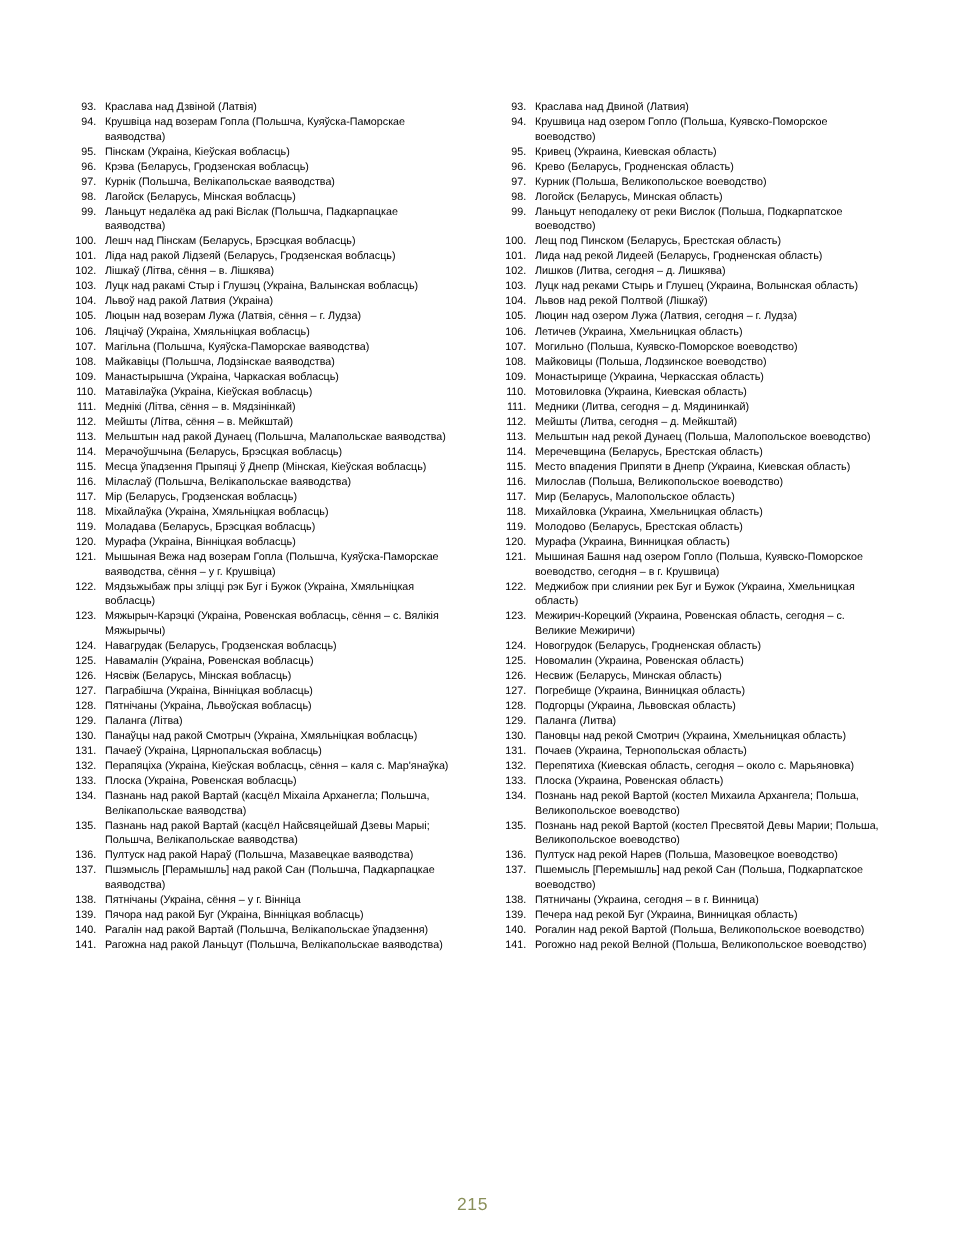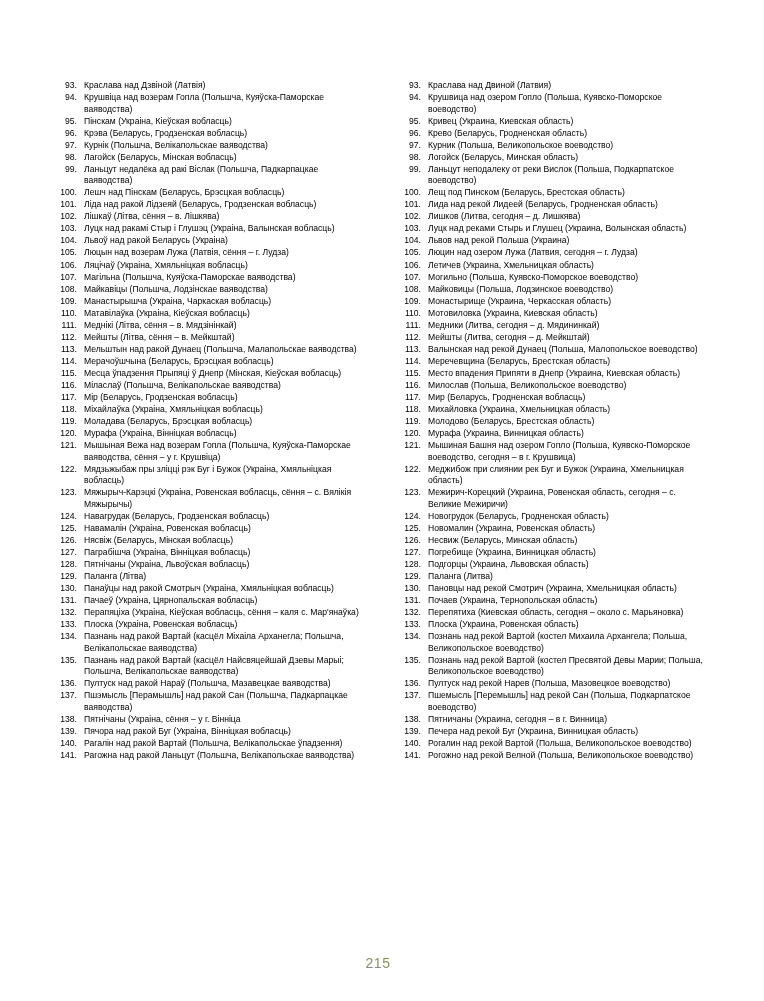--- a/index.html
+++ b/index.html
@@ -109,21 +109,21 @@
         <div class="entry">
           <span class="num">102.</span>
           <span class="txt">Лішкаў (Літва, сёння – в. Лішкява)</span>
         </div>
         <div class="entry">
           <span class="num">103.</span>
           <span class="txt">Луцк над ракамі Стыр і Глушэц (Украіна, Валынская вобласць)</span>
         </div>
         <div class="entry">
           <span class="num">104.</span>
-          <span class="txt">Львоў над ракой Беларусь (Украіна)</span>
+          <span class="txt">Львоў над ракой Латвия (Украіна)</span>
         </div>
         <div class="entry">
           <span class="num">105.</span>
           <span class="txt">Люцын над возерам Лужа (Латвія, сёння – г. Лудза)</span>
         </div>
         <div class="entry">
           <span class="num">106.</span>
           <span class="txt">Ляцічаў (Украіна, Хмяльніцкая вобласць)</span>
         </div>
         <div class="entry">
@@ -307,21 +307,21 @@
         <div class="entry">
           <span class="num">102.</span>
           <span class="txt">Лишков (Литва, сегодня – д. Лишкява)</span>
         </div>
         <div class="entry">
           <span class="num">103.</span>
           <span class="txt">Луцк над реками Стырь и Глушец (Украина, Волынская область)</span>
         </div>
         <div class="entry">
           <span class="num">104.</span>
-          <span class="txt">Львов над рекой Польша (Украина)</span>
+          <span class="txt">Львов над рекой Полтвой (Лішкаў)</span>
         </div>
         <div class="entry">
           <span class="num">105.</span>
           <span class="txt">Люцин над озером Лужа (Латвия, сегодня – г. Лудза)</span>
         </div>
         <div class="entry">
           <span class="num">106.</span>
           <span class="txt">Летичев (Украина, Хмельницкая область)</span>
         </div>
         <div class="entry">
@@ -343,37 +343,37 @@
         <div class="entry">
           <span class="num">111.</span>
           <span class="txt">Медники (Литва, сегодня – д. Мядининкай)</span>
         </div>
         <div class="entry">
           <span class="num">112.</span>
           <span class="txt">Мейшты (Литва, сегодня – д. Мейкштай)</span>
         </div>
         <div class="entry">
           <span class="num">113.</span>
-          <span class="txt">Валынская над рекой Дунаец (Польша, Малопольское воеводство)</span>
+          <span class="txt">Мельштын над рекой Дунаец (Польша, Малопольское воеводство)</span>
         </div>
         <div class="entry">
           <span class="num">114.</span>
           <span class="txt">Меречевщина (Беларусь, Брестская область)</span>
         </div>
         <div class="entry">
           <span class="num">115.</span>
           <span class="txt">Место впадения Припяти в Днепр (Украина, Киевская область)</span>
         </div>
         <div class="entry">
           <span class="num">116.</span>
           <span class="txt">Милослав (Польша, Великопольское воеводство)</span>
         </div>
         <div class="entry">
           <span class="num">117.</span>
-          <span class="txt">Мир (Беларусь, Гродненская вобласць)</span>
+          <span class="txt">Мир (Беларусь, Малопольское область)</span>
         </div>
         <div class="entry">
           <span class="num">118.</span>
           <span class="txt">Михайловка (Украина, Хмельницкая область)</span>
         </div>
         <div class="entry">
           <span class="num">119.</span>
           <span class="txt">Молодово (Беларусь, Брестская область)</span>
         </div>
         <div class="entry">

